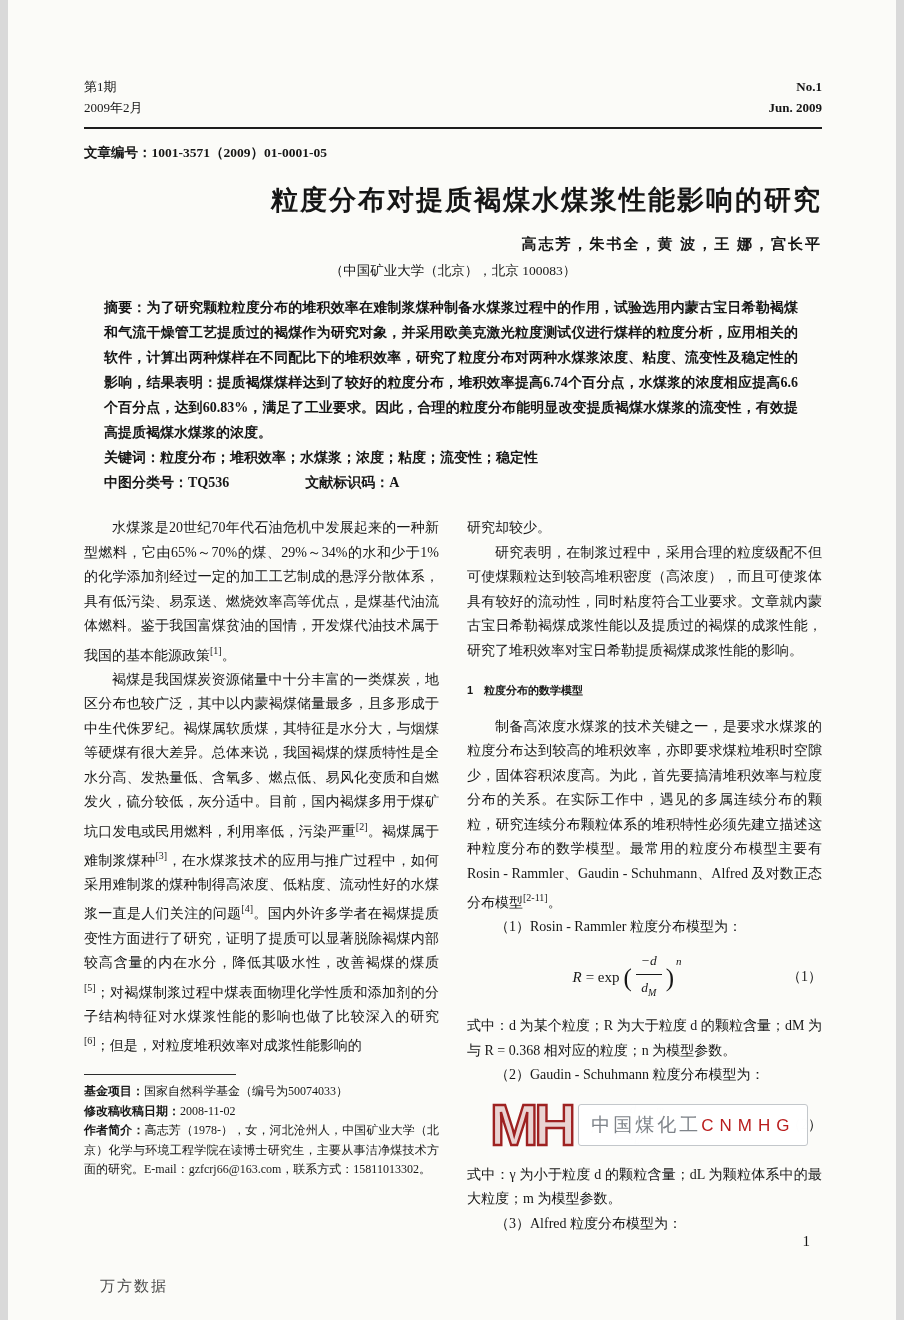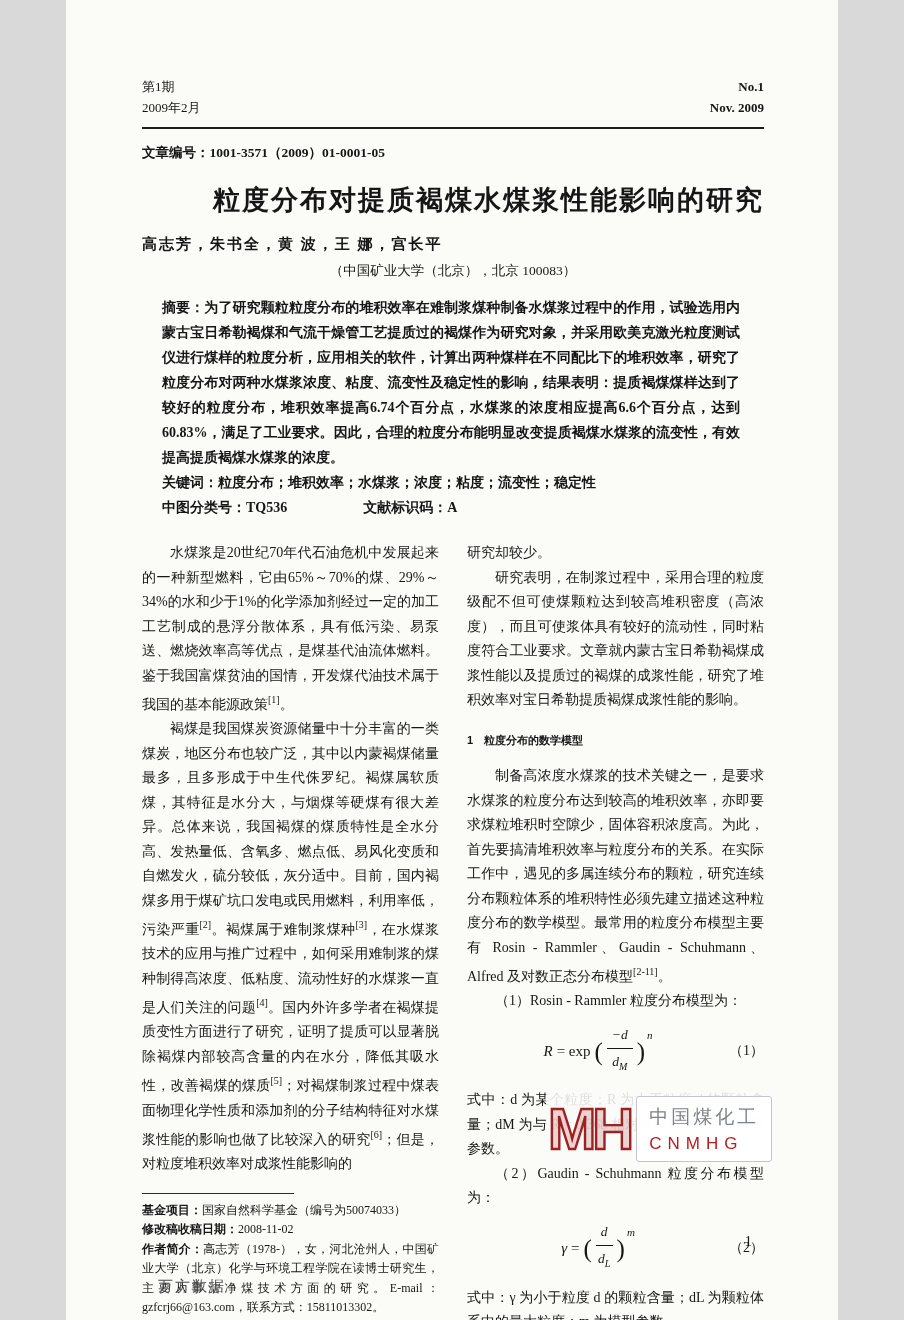--- a/index.html
+++ b/index.html
@@ -1,37 +1,37 @@
 <!DOCTYPE html>
 <html><head>
 <meta charset="utf-8">
 <style>
   * { margin:0; padding:0; box-sizing:border-box; }
   html,body { background:#d9d9d9; }
   .page {
-    width:772px; height:1320px; margin:0 auto; position:relative;
+    width:888px; height:1320px; margin:0 auto; position:relative;
     background:#fbfbf8; color:#161616; overflow:hidden;
     font-family:"Liberation Serif","DejaVu Serif",serif;
   }
   .content { padding:76px 74px 0 76px; }
 
   
   .header { display:flex; justify-content:space-between; align-items:flex-end;
             border-bottom:2px solid #1d1d1d; padding-bottom:9px; }
   .h-side { font-size:13px; line-height:21px; }
   .h-right { text-align:right; font-weight:bold; }
   .h-center { text-align:center; }
   .journal-cn { font-size:18px; font-weight:bold; letter-spacing:16px; padding-left:16px; }
   .journal-en { font-size:13px; font-weight:bold; letter-spacing:1.6px; margin-top:5px; }
 
   
   .article-id { margin-top:15px; font-size:13.5px; font-weight:bold; }
   .title { margin-top:20px; text-align:right; font-size:27px; font-weight:bold;
            letter-spacing:2px; font-family:"Liberation Sans","DejaVu Sans",sans-serif; }
-  .authors { margin-top:17px; text-align:left; font-size:15px; font-weight:bold; letter-spacing:2px; }
+  .authors { margin-top:17px; text-align:right; font-size:15px; font-weight:bold; letter-spacing:2px; }
   .affiliation { margin-top:8px; text-align:center; font-size:13.5px; }
 
   .abstract { margin-top:15px; padding:0 24px 0 20px; font-size:14px; font-weight:bold;
               line-height:25px; text-align:justify; }
   .kw  { padding:0 24px 0 20px; font-size:14px; font-weight:bold; line-height:25px; }
   .clc { display:flex; gap:76px; padding:0 24px 2px 20px; font-size:14px; font-weight:bold; line-height:26px; }
   .lbl { font-weight:bold; }
 
   
   .columns { display:flex; gap:28px; margin-top:18px; }
@@ -59,21 +59,21 @@
   .footnotes { margin-top:16px; }
   .fn-sep { width:152px; border-top:1.5px solid #2c2c2c; margin-bottom:7px; }
   .fn-item { font-size:12px; line-height:19.5px; text-align:justify; }
 
   
   .watermark { position:absolute; left:480px; top:1092px; display:flex; align-items:center;
                background:rgba(251,251,248,0.88); padding:4px 2px; }
   .wm-logo { font-family:"Liberation Sans","DejaVu Sans",sans-serif; font-weight:bold;
              font-size:58px; line-height:1; letter-spacing:-4px;
              color:rgba(158,33,33,0.18); -webkit-text-stroke:2.4px #9e2121; }
-  .wm-box { display:flex; flex-direction:column; margin-left:6px; border:1px solid #c3c7cb;
+  .wm-box { display:flex; flex-direction:row; margin-left:6px; border:1px solid #c3c7cb;
             border-radius:3px; padding:7px 12px; background:rgba(255,255,255,0.92); }
   .wm-cn { font-size:19px; color:#7e8389; letter-spacing:3px;
            font-family:"Liberation Sans","DejaVu Sans",sans-serif; }
   .wm-en { font-size:17px; color:#b91c1c; letter-spacing:6px; margin-top:4px;
            font-family:"Liberation Sans","DejaVu Sans",sans-serif; }
 
   .page-number { position:absolute; right:86px; bottom:70px; font-size:15px; }
   .scan-mark { position:absolute; left:92px; bottom:24px; font-size:15px; color:#4c4c4c; letter-spacing:2px; }
 </style>
 </head>
@@ -82,21 +82,21 @@
 <div class="page">
   <div class="content">
 
     <div class="header">
       <div class="h-side">
         <div>第1期</div>
         <div>2009年2月</div>
       </div>
       <div class="h-side h-right">
         <div>No.1</div>
-        <div>Nov. 2009</div>
+        <div>Jun. 2009</div>
       </div>
     </div>
 
     <div class="article-id">文章编号：1001-3571（2009）01-0001-05</div>
     <h1 class="title">粒度分布对提质褐煤水煤浆性能影响的研究</h1>
     <div class="authors">高志芳，朱书全，黄 波，王 娜，宫长平</div>
     <div class="affiliation">（中国矿业大学（北京），北京 100083）</div>
 
     <p class="abstract"><span class="lbl">摘要：</span><span>为了研究颗粒粒度分布的堆积效率在难制浆煤种制备水煤浆过程中的作用，试验选用内蒙古宝日希勒褐煤和气流干燥管工艺提质过的褐煤作为研究对象，并采用欧美克激光粒度测试仪进行煤样的粒度分析，应用相关的软件，计算出两种煤样在不同配比下的堆积效率，研究了粒度分布对两种水煤浆浓度、粘度、流变性及稳定性的影响，结果表明：提质褐煤煤样达到了较好的粒度分布，堆积效率提高6.74个百分点，水煤浆的浓度相应提高6.6个百分点，达到60.83%，满足了工业要求。因此，合理的粒度分布能明显改变提质褐煤水煤浆的流变性，有效提高提质褐煤水煤浆的浓度。</span></p>
 

